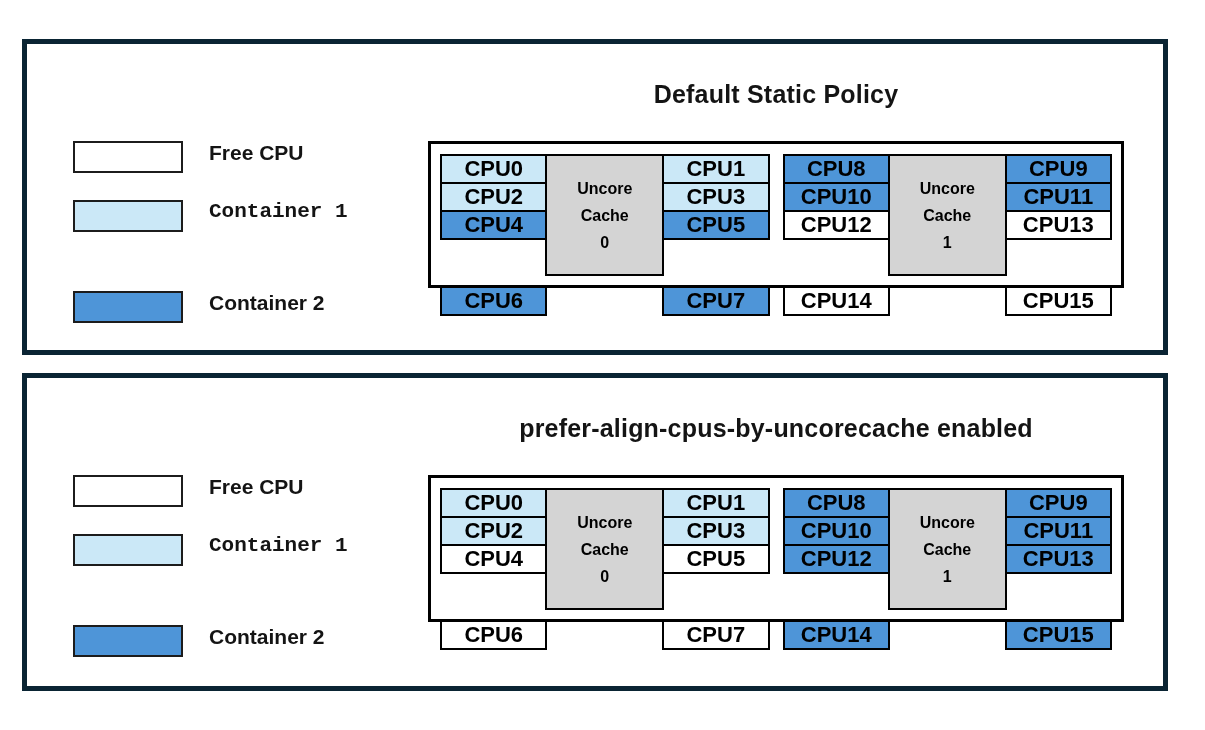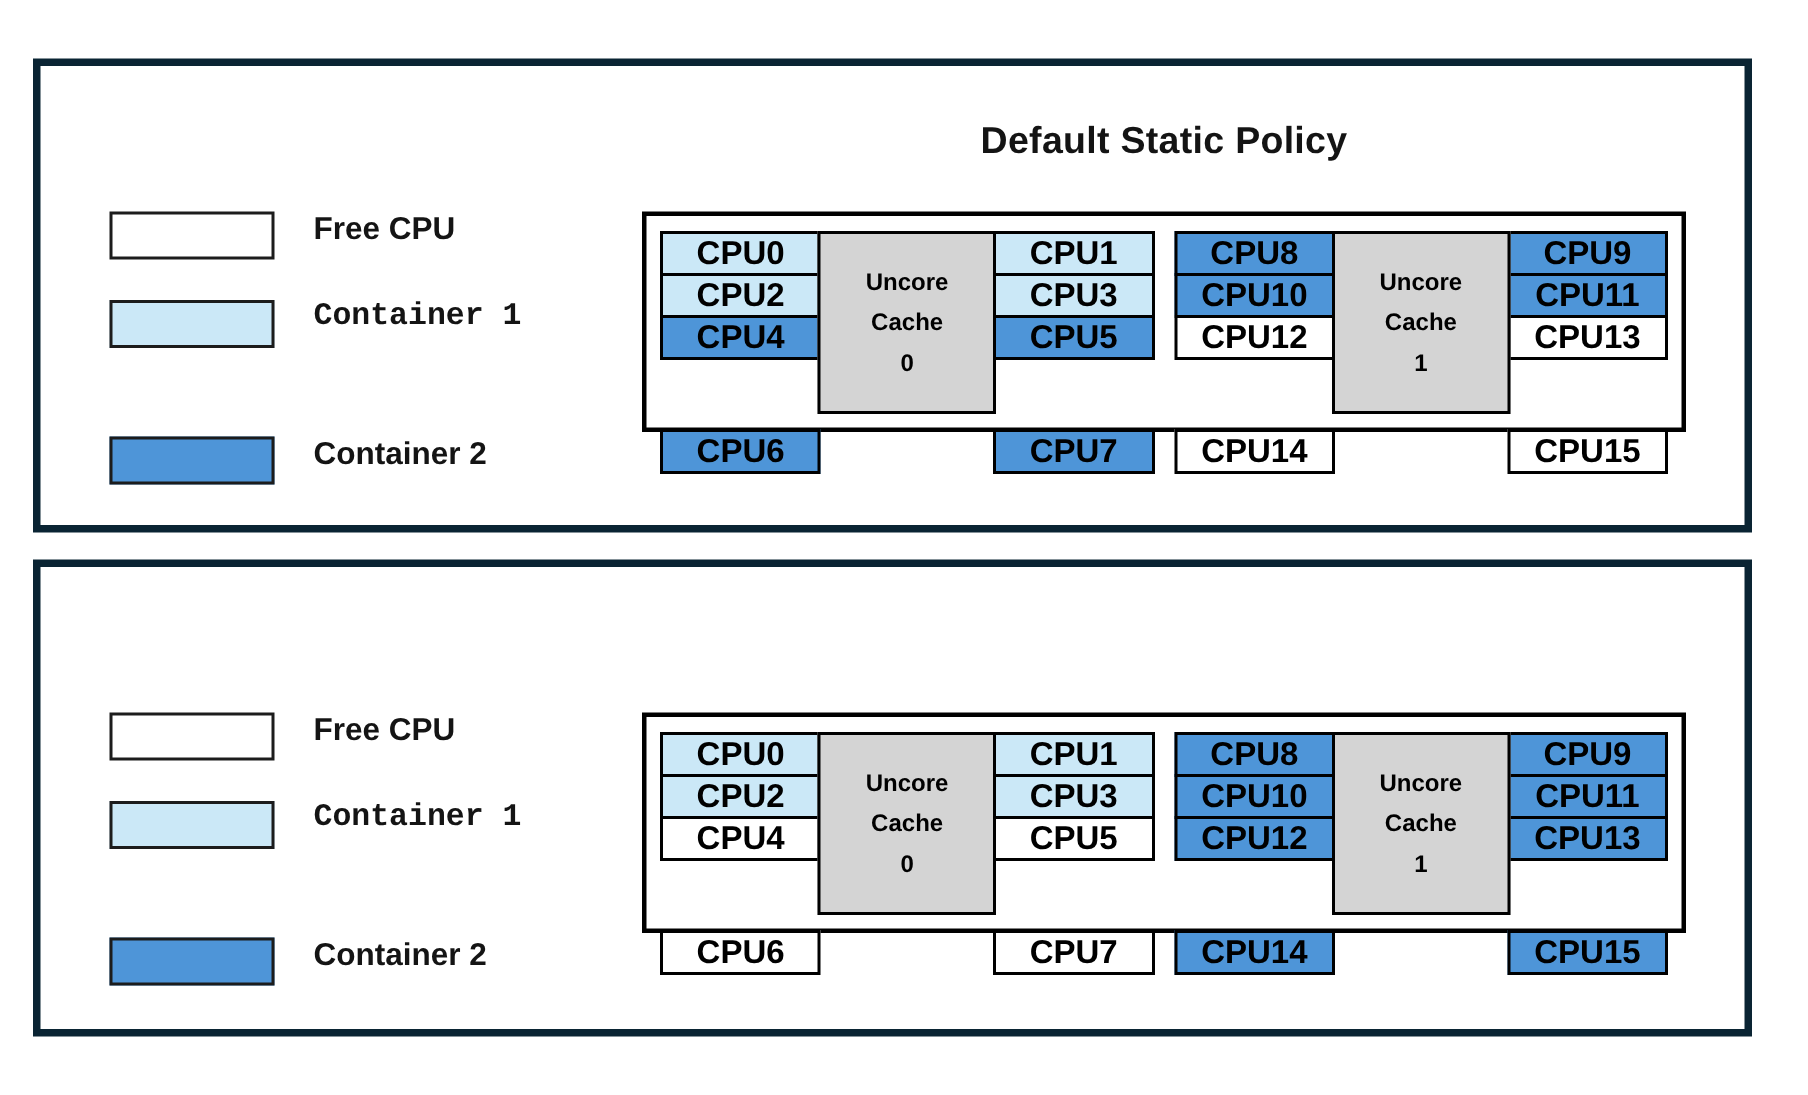--- a/index.html
+++ b/index.html
@@ -147,20 +147,21 @@
         <div class="cpu-cell" data-owner="container2">CPU9</div>
         <div class="cpu-cell" data-owner="container2">CPU11</div>
         <div class="cpu-cell" data-owner="free">CPU13</div>
         <div class="cpu-cell" data-owner="free">CPU15</div>
       </div>
     </div>
   </div>
 </div>
 
 <div class="panel panel-2">
+  <div class="panel-title">prefer-align-cpus-by-uncorecache enabled</div>
 
   <div class="legend-row lr1">
     <div class="swatch" data-owner="free"></div>
     <div class="legend-label">Free CPU</div>
   </div>
   <div class="legend-row lr2">
     <div class="swatch" data-owner="container1"></div>
     <div class="legend-label">Container 1</div>
   </div>
   <div class="legend-row lr3">

